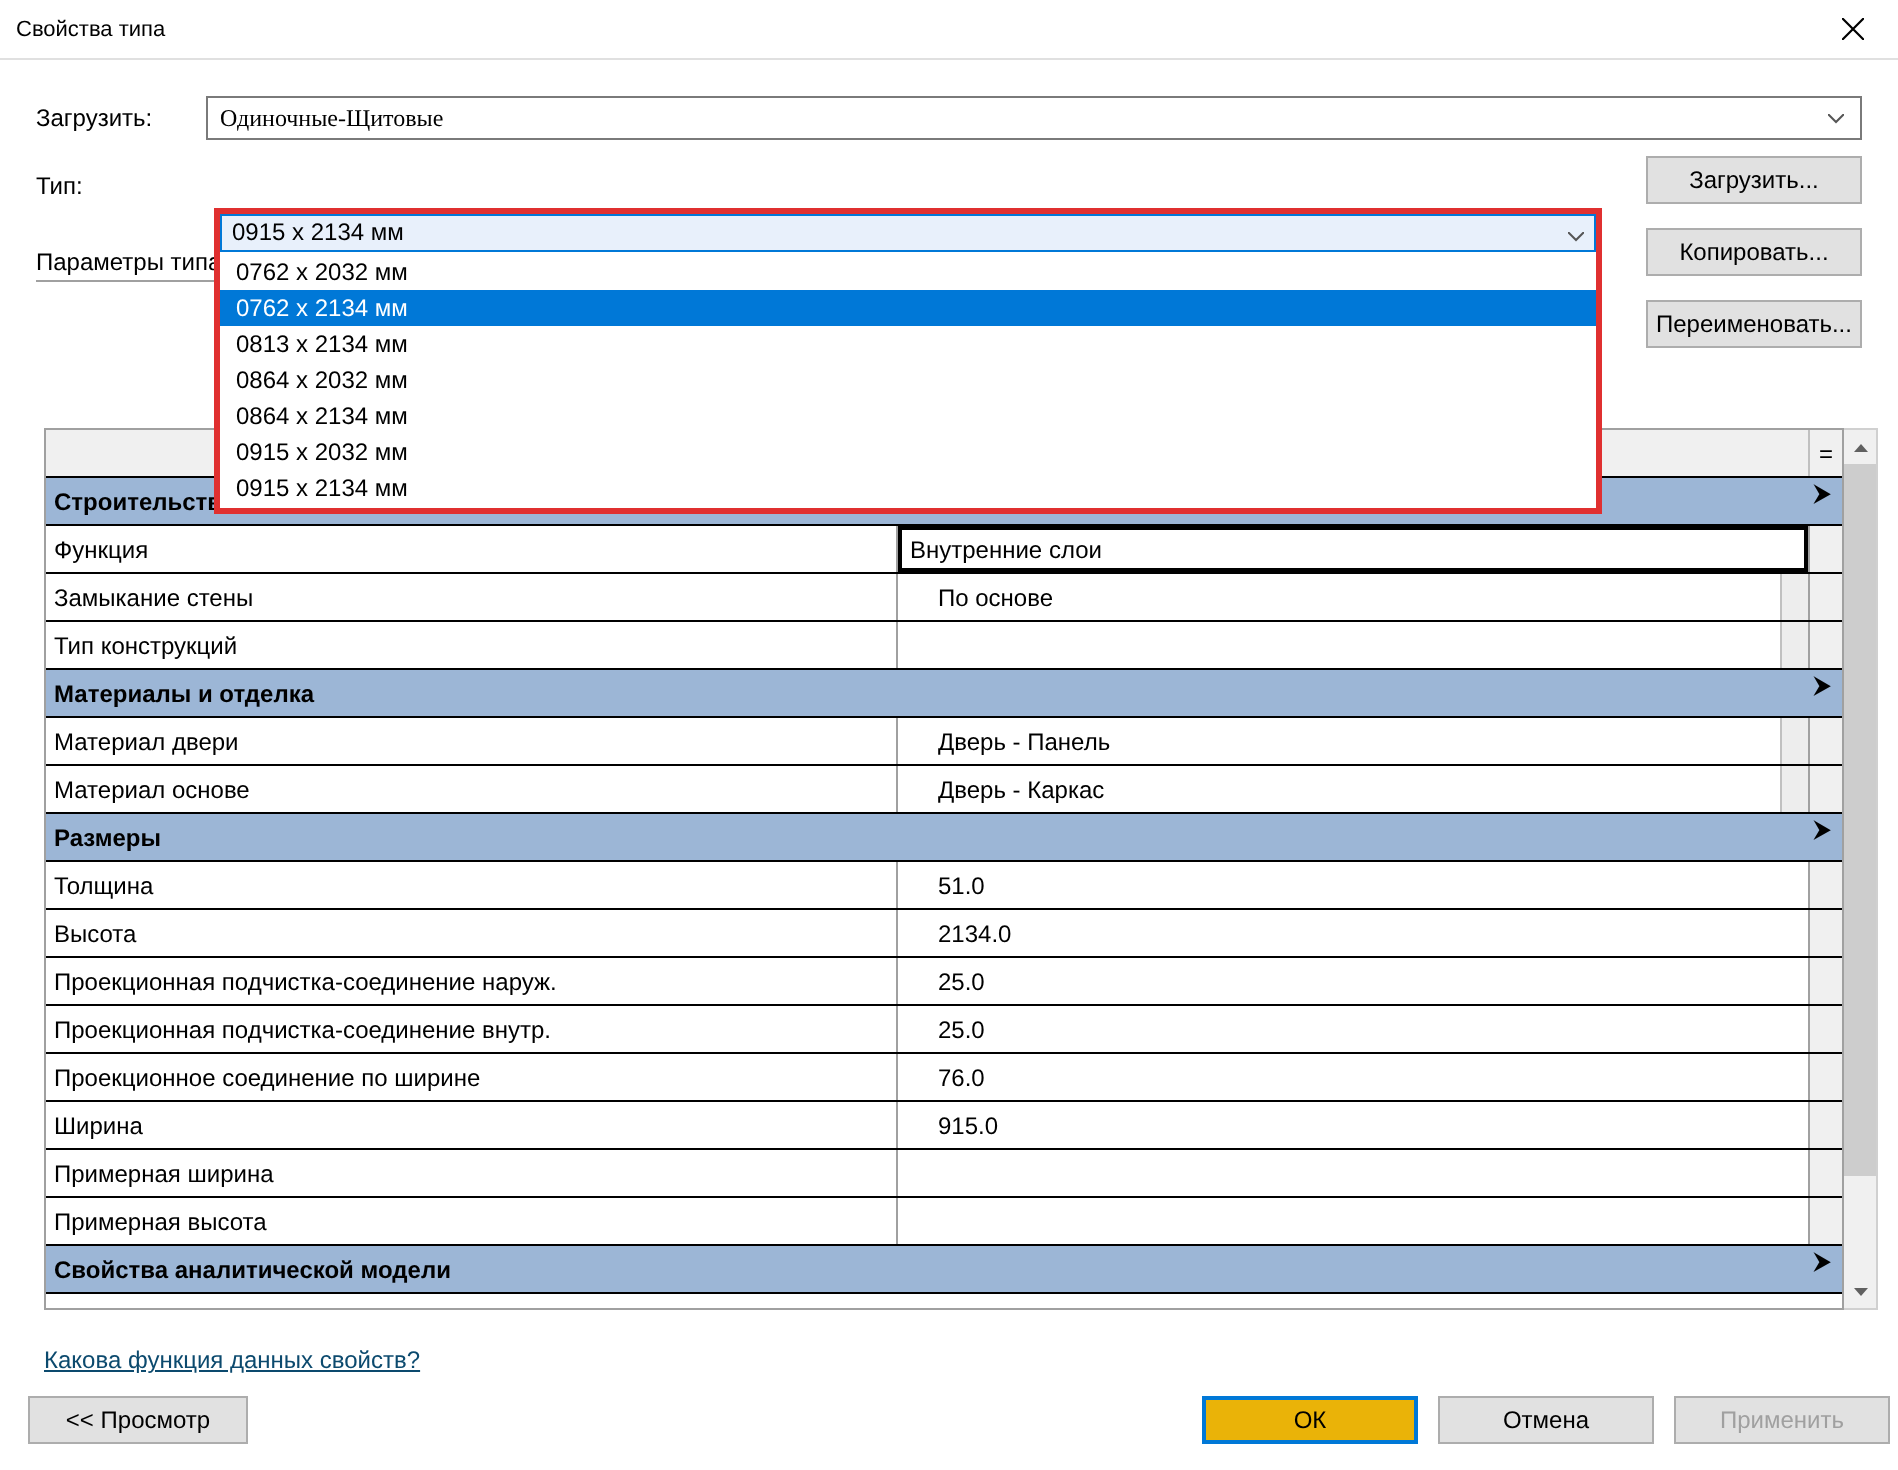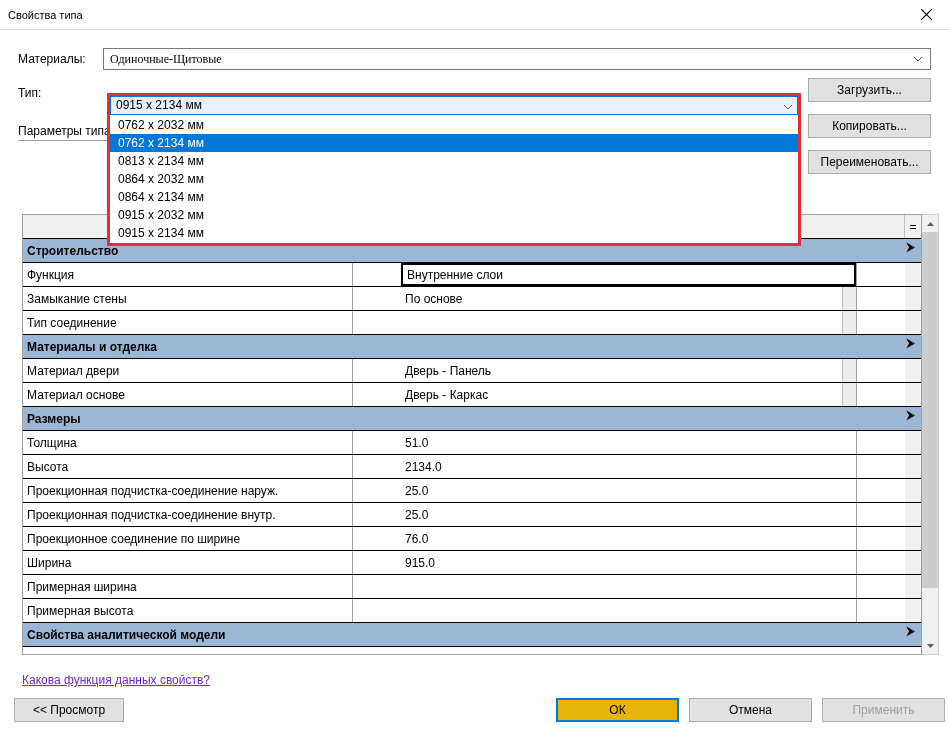--- a/index.html
+++ b/index.html
@@ -7,49 +7,49 @@
 .titlebar { display: flex; align-items: center; height: 30px; padding-left: 8px; background: #fff; border-bottom: 1px solid #e0e0e0; }
 .titlebar .title { flex: 1; font-size: 11px; }
 .titlebar .close { width: 46px; height: 30px; display: flex; align-items: center; justify-content: center; cursor: pointer; }
 .titlebar .close svg { width: 11px; height: 11px; }
 .content { flex: 1; padding: 18px 18px 0 18px; position: relative; }
 .row { display: flex; align-items: center; margin-bottom: 12px; }
 .row .lbl { width: 85px; }
 .select-wrap { flex: 1; height: 22px; border: 1px solid #7a7a7a; background: #fff; display: flex; align-items: center; padding: 0 4px 0 6px; position: relative; }
 .select-wrap .val { flex: 1; white-space: nowrap; overflow: hidden; font-family: Liberation Serif, serif; }
 .select-wrap .chev { width: 16px; display: flex; justify-content: center; }
-.btn { width: 123px; height: 24px; margin-left: 10px; background: #e1e1e1; border: 1px solid #adadad; cursor: pointer; }
+.btn { width: 108px; height: 24px; margin-left: 10px; background: #e1e1e1; border: 1px solid #adadad; cursor: pointer; }
 .btn.default { background: #eab308; border: 2px solid #0078d7; }
 .btn.disabled { color: #a0a0a0; }
 .params-header { margin-top: 20px; border-bottom: 1px solid #a0a0a0; padding-bottom: 2px; width: 105px; }
 .table-wrap { position: absolute; left: 22px; right: 10px; top: 184px; bottom: 80px; display: flex; }
 .table-inner { flex: 1; display: flex; flex-direction: column; border: 1px solid #a0a0a0; overflow: hidden; }
 .thead { display: flex; background: #fff; border-bottom: 1px solid #000; height: 24px; }
 .thead .th1 { flex: 1; border-right: 1px solid #c0c0c0; }
 .thead .th2 { width: 456px; border-right: 1px solid #c0c0c0; }
 .thead .th3 { width: 16px; display: flex; align-items: center; justify-content: center; }
 .thead div { background: #f0f0f0; }
 .group { background: #9cb6d6; border-bottom: 1px solid #000; font-weight: bold; display: flex; align-items: center; height: 24px; padding-left: 4px; position: relative; }
 .group .collapse { position: absolute; right: 6px; top: 2px; font-size: 11px; }
-.prow { display: flex; height: 24px; border-bottom: 1px solid #000; background: #fff; gap: 48px; }
+.prow { display: flex; height: 24px; border-bottom: 1px solid #000; background: #fff; }
 .prow .c1 { flex: 1; padding-left: 4px; display: flex; align-items: center; border-right: 1px solid #a0a0a0; }
-.prow .c2 { width: 456px; display: flex; align-items: center; padding-left: 4px; border-right: 1px solid #a0a0a0; position: relative; }
+.prow .c2 { width: 456px; display: flex; align-items: center; padding-left: 20px; border-right: 1px solid #a0a0a0; position: relative; }
 .prow .c3 { width: 16px; background: #f0f0f0; }
 .prow .c2 .minibtn { position: absolute; right: 0; top: 0; bottom: 0; width: 14px; background: #ededed; border-left: 1px solid #c0c0c0; }
 .prow .c2 .bordered { position: absolute; left: 0; right: 0; top: 0; bottom: 0; border: 2px solid #000; padding-left: 4px; display: flex; align-items: center; }
 .scrollbar { width: 17px; background: #f0f0f0; display: flex; flex-direction: column; border: 1px solid #d0d0d0; border-left: none; }
 .scrollbar .arr { height: 17px; display: flex; align-items: center; justify-content: center; background: #f0f0f0; }
 .scrollbar .track { flex: 1; position: relative; }
 .scrollbar .thumb { position: absolute; left: 0; right: 0; top: 0; height: 88%; background: #cdcdcd; }
 .link-area { position: absolute; left: 22px; bottom: 48px; }
-.link-area a { color: #6d28d9; text-decoration: underline; cursor: pointer; }
+.link-area a { color: #0c4a6e; text-decoration: underline; cursor: pointer; }
 .footer { position: absolute; left: 0; right: 0; bottom: 0; height: 50px; display: flex; align-items: center; padding: 0 4px; }
 .footer .left { flex: 1; }
 .footer .btn { margin-left: 10px; }
-.dropdown { position: absolute; left: 107px; top: 63px; width: 694px; border: 3px solid #e03030; background: #fff; z-index: 10; }
+.dropdown { position: absolute; left: 107px; top: 74px; width: 694px; border: 3px solid #e03030; background: #fff; z-index: 10; }
 .dropdown .dd-sel { background: #fff; padding: 2px 6px; border-bottom: 1px solid #e03030; position: relative; color:#000; background:#e8f0fb; outline:1px solid #0078d7; outline-offset:-1px; }
 .dropdown .dd-sel .chev { position: absolute; right: 6px; top: 3px; }
 .dropdown .dd-item { padding: 1px 8px; font-size: 12px; line-height: 16px; cursor: pointer; }
 .dropdown .dd-item.hl { background: #0078d7; color: #ffffff; }
 .dropdown .dd-list { padding: 1px 0; }
 .side-btns { position: absolute; right: 18px; top: 48px; display: flex; flex-direction: column; gap: 12px; }
 </style>
 </head>
 <body>
 
@@ -58,21 +58,21 @@
   <div class="close">
     <svg viewBox="0 0 10 10">
         <path d="M0 0 L10 10 M10 0 L0 10" stroke="#000" stroke-width="1"></path>
       </svg>
   </div>
 </div>
 
 <div class="content">
 
   <div class="row">
-    <span class="lbl">Материалы:</span>
+    <span class="lbl">Загрузить:</span>
     <div class="select-wrap">
       <span class="val">Одиночные-Щитовые</span>
       <span class="chev">
         <svg width="8" height="5" viewBox="0 0 8 5">
             <path d="M0 0 L4 4 L8 0" fill="none" stroke="#555" stroke-width="1"></path>
           </svg>
       </span>
     </div>
   </div>
 
@@ -104,21 +104,21 @@
               <div class="bordered">Внутренние слои</div>
             </div>
             <div class="c3"></div>
           </div>
           <div class="prow">
             <div class="c1">Замыкание стены</div>
             <div class="c2">По основе<div class="minibtn"></div></div>
             <div class="c3"></div>
           </div>
           <div class="prow">
-            <div class="c1">Тип соединение</div>
+            <div class="c1">Тип конструкций</div>
             <div class="c2">
               <div class="minibtn"></div>
             </div>
             <div class="c3"></div>
           </div>
           <div class="group">Материалы и отделка<span class="collapse" style="transform: rotate(90deg);">⮝</span></div>
           <div class="prow">
             <div class="c1">Материал двери</div>
             <div class="c2">Дверь - Панель<div class="minibtn"></div></div>
             <div class="c3"></div>

